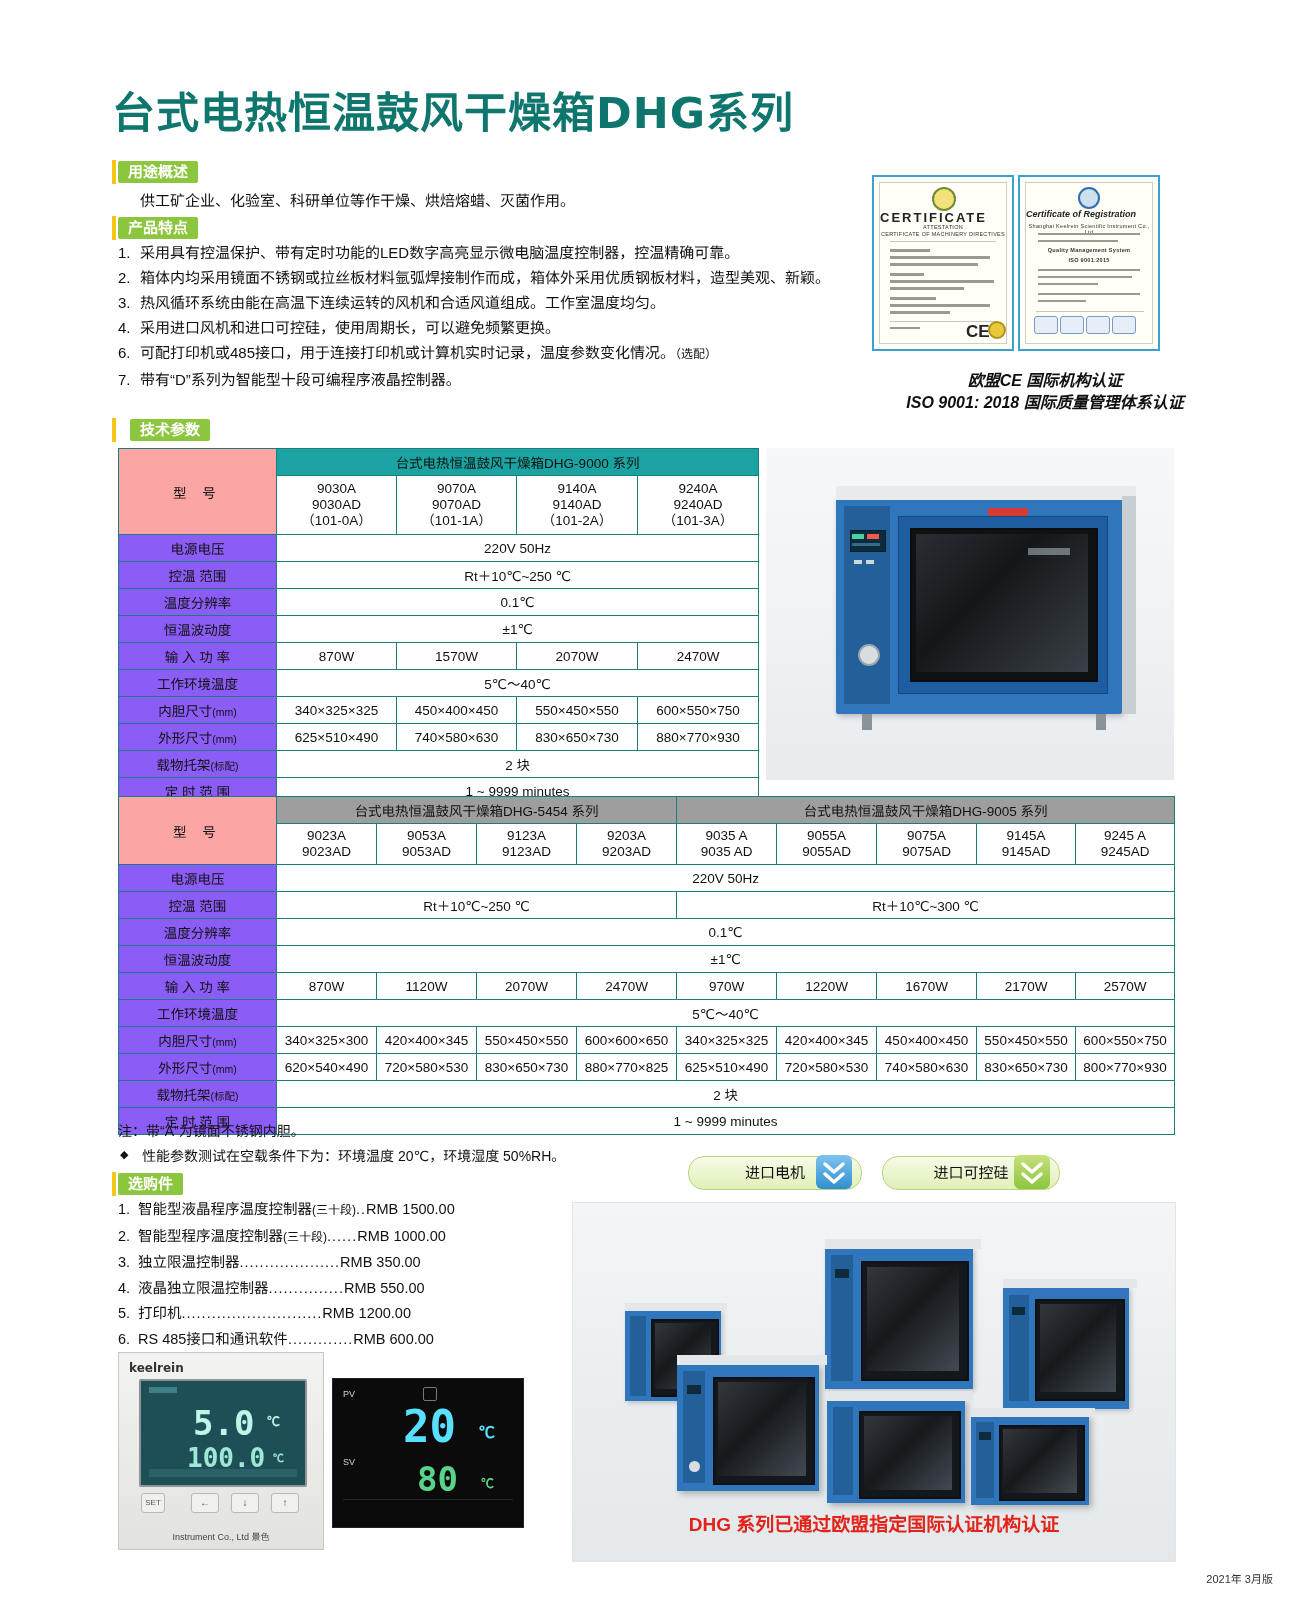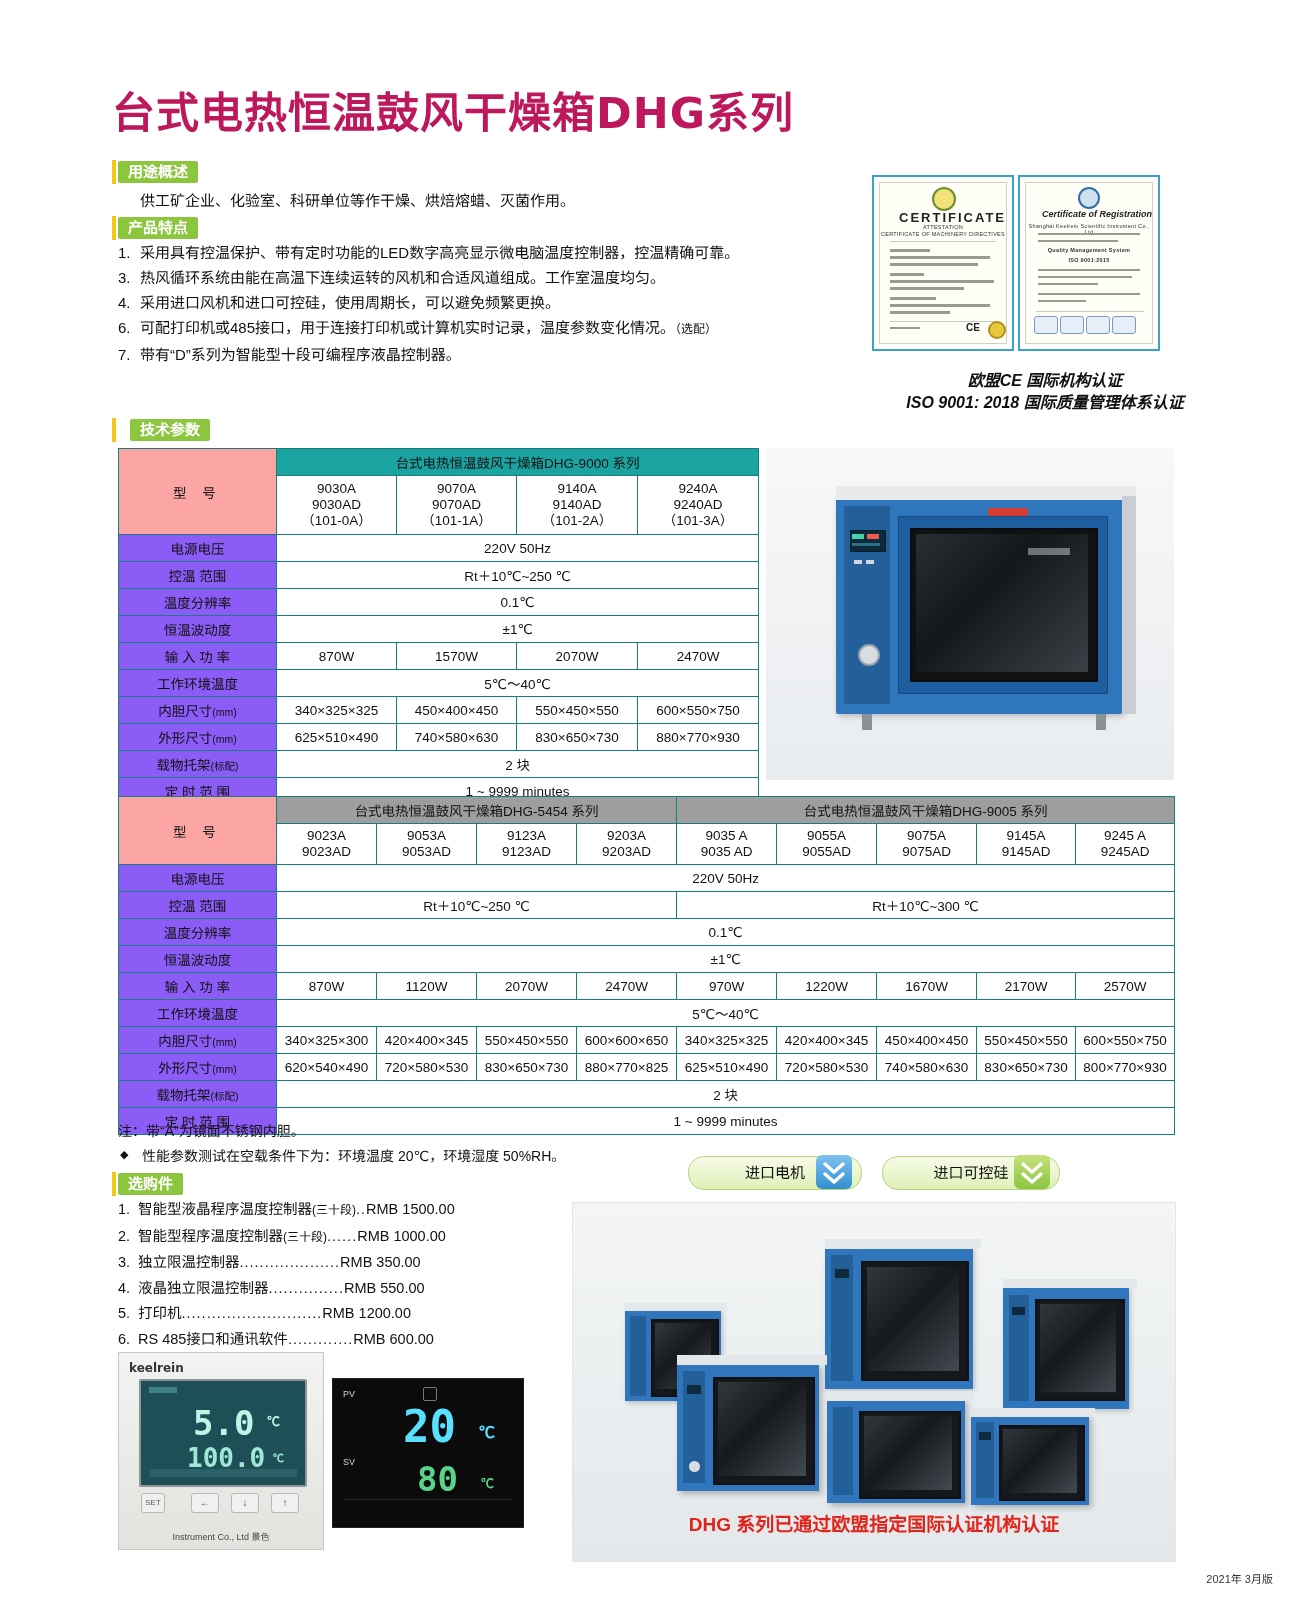--- a/index.html
+++ b/index.html
@@ -2,21 +2,21 @@
 <html lang="zh-CN"><head>
 <meta charset="utf-8">
 <style>
   html,body{margin:0;padding:0;background:#ffffff;}
   body{width:1295px;height:1600px;position:relative;font-family:"Liberation Sans","DejaVu Sans",sans-serif;color:#111;}
   .page{position:relative;width:1295px;height:1600px;overflow:hidden;}
 
   
   .title{
     position:absolute;left:112px;top:78px;
-    font-size:43px;font-weight:bold;color:#be185d;letter-spacing:1px;
+    font-size:43px;font-weight:bold;color:#0f766e;letter-spacing:1px;
     font-family:"DejaVu Sans","Liberation Sans",sans-serif;
   }
 
   
   .sec-tag{
     position:absolute;height:22px;line-height:22px;
     background:#8cc63f;color:#ffffff;font-size:15px;font-weight:bold;
     padding:0 10px;border-radius:2px;white-space:nowrap;
   }
   .yellow-bar{position:absolute;width:4px;background:#f5c518;}
@@ -30,21 +30,21 @@
   ol.feats li .num{display:inline-block;width:22px;}
   .opt-note{font-size:12px;}
 
   
   .cert-box{position:absolute;border:2px solid #3aa3c9;background:#fdfdfa;}
   .cert-inner{position:absolute;inset:5px;border:1px solid #cfcfc4;background:#fffef7;overflow:hidden;}
   .cert-cap{position:absolute;text-align:center;width:430px;left:830px;font-size:16px;font-style:italic;font-weight:bold;color:#111;}
 
   .fake-line{position:absolute;background:#b9b9ad;height:2px;}
   .fake-word{position:absolute;background:#9a9a8e;height:3px;}
-  .cert-title{position:absolute;width:100%;text-align:right;font-size:13px;font-weight:bold;letter-spacing:2px;color:#222;}
+  .cert-title{position:absolute;width:100%;text-align:left;font-size:13px;font-weight:bold;letter-spacing:2px;color:#222;}
   .cert-sub{position:absolute;width:100%;text-align:center;font-size:5.5px;color:#333;letter-spacing:.3px;}
   .cert-logo{position:absolute;border-radius:50%;border:2px solid #6b8f2f;}
 
   
   table.spec{position:absolute;border-collapse:collapse;table-layout:fixed;background:#fff;}
   table.spec td,table.spec th{
     border:1px solid #1a7d7d;
     font-size:13.5px;text-align:center;color:#111;
     padding:0;height:26px;font-weight:normal;
   }
@@ -98,20 +98,21 @@
 
   <div class="yellow-bar" style="left:112px;top:160px;height:24px;"></div>
   <div class="sec-tag" style="left:118px;top:161px;">用途概述</div>
   <div class="ptxt" style="left:140px;top:190px;">供工矿企业、化验室、科研单位等作干燥、烘焙熔蜡、灭菌作用。</div>
 
   <div class="yellow-bar" style="left:112px;top:216px;height:24px;"></div>
   <div class="sec-tag" style="left:118px;top:217px;">产品特点</div>
 
   <ol class="feats" style="left:118px;top:240px;">
     <li><span class="num">1.</span><span>采用具有控温保护、带有定时功能的LED数字高亮显示微电脑温度控制器，控温精确可靠。</span></li>
+    <li><span class="num">2.</span><span>箱体内均采用镜面不锈钢或拉丝板材料氩弧焊接制作而成，箱体外采用优质钢板材料，造型美观、新颖。</span></li>
     <li><span class="num">3.</span><span>热风循环系统由能在高温下连续运转的风机和合适风道组成。工作室温度均匀。</span></li>
     <li><span class="num">4.</span><span>采用进口风机和进口可控硅，使用周期长，可以避免频繁更换。</span></li>
     <li><span class="num">6.</span><span>可配打印机或485接口，用于连接打印机或计算机实时记录，温度参数变化情况。</span><span class="opt-note">（选配）</span></li>
     <li><span class="num">7.</span><span>带有“D”系列为智能型十段可编程序液晶控制器。</span></li>
   </ol>
 
   <div class="cert-box" style="left:872px;top:175px;width:138px;height:172px;">
     <div class="cert-inner">
       <div class="cert-logo" style="left:52px;top:4px;width:20px;height:20px;background:#f2e07a;"></div>
       <div class="cert-title" style="top:27px;">CERTIFICATE</div>
@@ -122,21 +123,21 @@
       <div class="fake-word" style="left:10px;top:73px;width:100px;"></div>
       <div class="fake-word" style="left:10px;top:80px;width:88px;"></div>
       <div class="fake-word" style="left:10px;top:90px;width:34px;"></div>
       <div class="fake-word" style="left:10px;top:97px;width:104px;"></div>
       <div class="fake-word" style="left:10px;top:104px;width:74px;"></div>
       <div class="fake-word" style="left:10px;top:114px;width:46px;"></div>
       <div class="fake-word" style="left:10px;top:121px;width:100px;"></div>
       <div class="fake-word" style="left:10px;top:128px;width:60px;"></div>
       <div class="fake-line" style="left:10px;top:138px;width:106px;height:1px;background:#c8c8bc;"></div>
       <div class="fake-word" style="left:10px;top:144px;width:30px;height:2px;"></div>
-      <div style="position:absolute;left:86px;top:139px;font-size:10px;font-weight:bold;color:#222;">CE</div>
+      <div style="position:absolute;left:86px;top:139px;font-size:17px;font-weight:bold;color:#222;">CE</div>
       <div class="cert-logo" style="left:108px;top:138px;width:14px;height:14px;background:#e8c93d;border-color:#b09118;"></div>
     </div>
   </div>
 
   <div class="cert-box" style="left:1018px;top:175px;width:138px;height:172px;">
     <div class="cert-inner">
       <div class="cert-logo" style="left:52px;top:4px;width:18px;height:18px;background:#cfe0ef;border-color:#2f6fb0;"></div>
       <div class="cert-title" style="top:26px;font-size:9px;font-style:italic;letter-spacing:0;">Certificate of Registration</div>
       <div class="cert-sub" style="top:40px;">Shanghai Keelrein Scientific Instrument Co., Ltd</div>
       <div class="fake-word" style="left:12px;top:50px;width:102px;height:2px;"></div>

